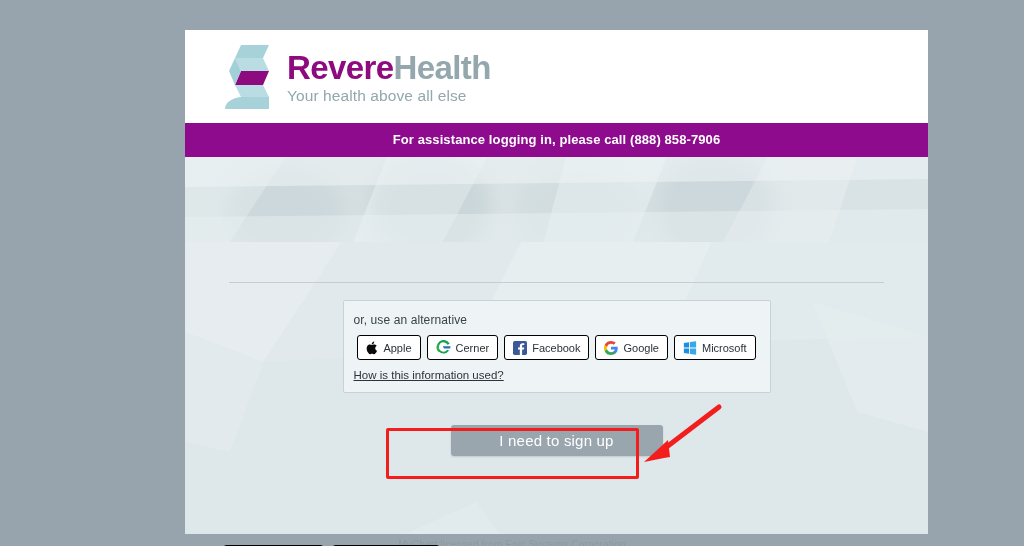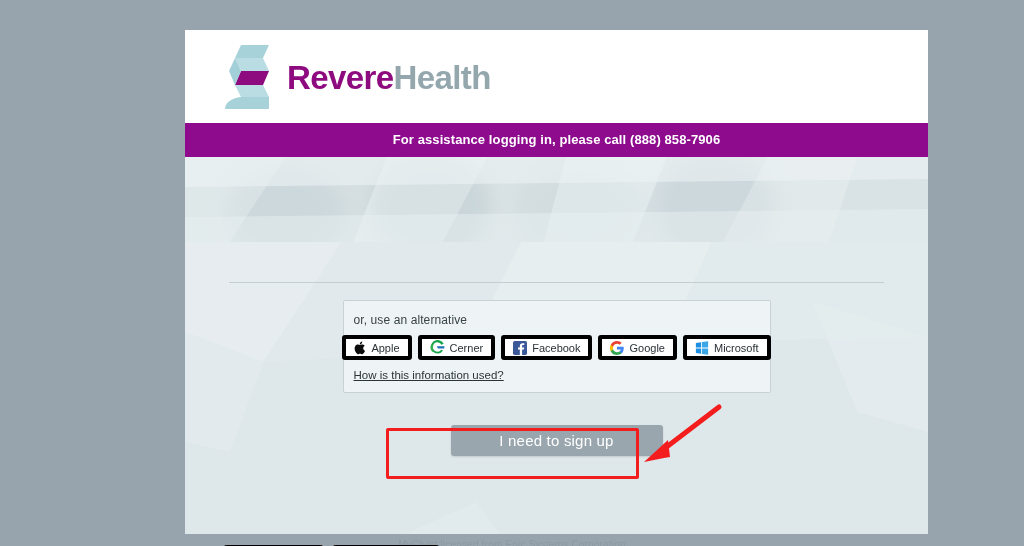--- a/index.html
+++ b/index.html
@@ -109,21 +109,21 @@
     border-radius: 2px;
     padding: 12px 10px 9px;
   }
   .alt-title { font-size: 12px; color: #3a4348; letter-spacing: .1px; }
   .alt-providers {
     display: flex; justify-content: center; gap: 6px;
     margin-top: 8px;
   }
   .prov {
     background: #ffffff;
-    border: 4px solid #000000;
+    border: 1px solid #000000;
     border-radius: 3px;
     height: 25px;
     padding: 0 8px;
     display: flex; align-items: center; gap: 5px;
     font-size: 11px; color: #2b3236;
     cursor: pointer;
     white-space: nowrap;
   }
   .prov svg, .prov .gi { flex: 0 0 auto; }
   .alt-link {
@@ -234,20 +234,21 @@
         <svg class="logo-mark" viewBox="0 0 52 72">
           <polygon points="20,4 48,4 42,17 14,17" fill="#a7d2da"></polygon>
           <polygon points="14,17 42,17 48,30 20,30" fill="#b9dde3"></polygon>
           <polygon points="20,30 48,30 42,44 14,44" fill="#8e0b7f"></polygon>
           <polygon points="14,44 42,44 48,56 20,56" fill="#b9dde3"></polygon>
           <path d="M20,56 L48,56 L48,68 L4,68 C4,62 10,57 20,56 Z" fill="#a7d2da"></path>
           <polygon points="14,17 20,30 14,44 8,30" fill="#93c7d1" opacity="0.85"></polygon>
         </svg>
         <div class="logo-text">
           <div class="logo-title"><span class="w1">Revere</span><span class="w2">Health</span></div>
+          <div class="logo-tagline">Your health above all else</div>
         </div>
       </div>
     </div>
 
     <div class="assist-bar">For assistance logging in, please call (888) 858-7906</div>
 
     <div class="hero">
       <div class="ph" style="left:40px;top:10px;width:120px;height:95px;background:#ccd7da;"></div>
       <div class="ph" style="left:185px;top:-6px;width:120px;height:110px;background:#c3d0d4;"></div>
       <div class="ph" style="left:330px;top:4px;width:130px;height:100px;background:#d3dde0;"></div>

